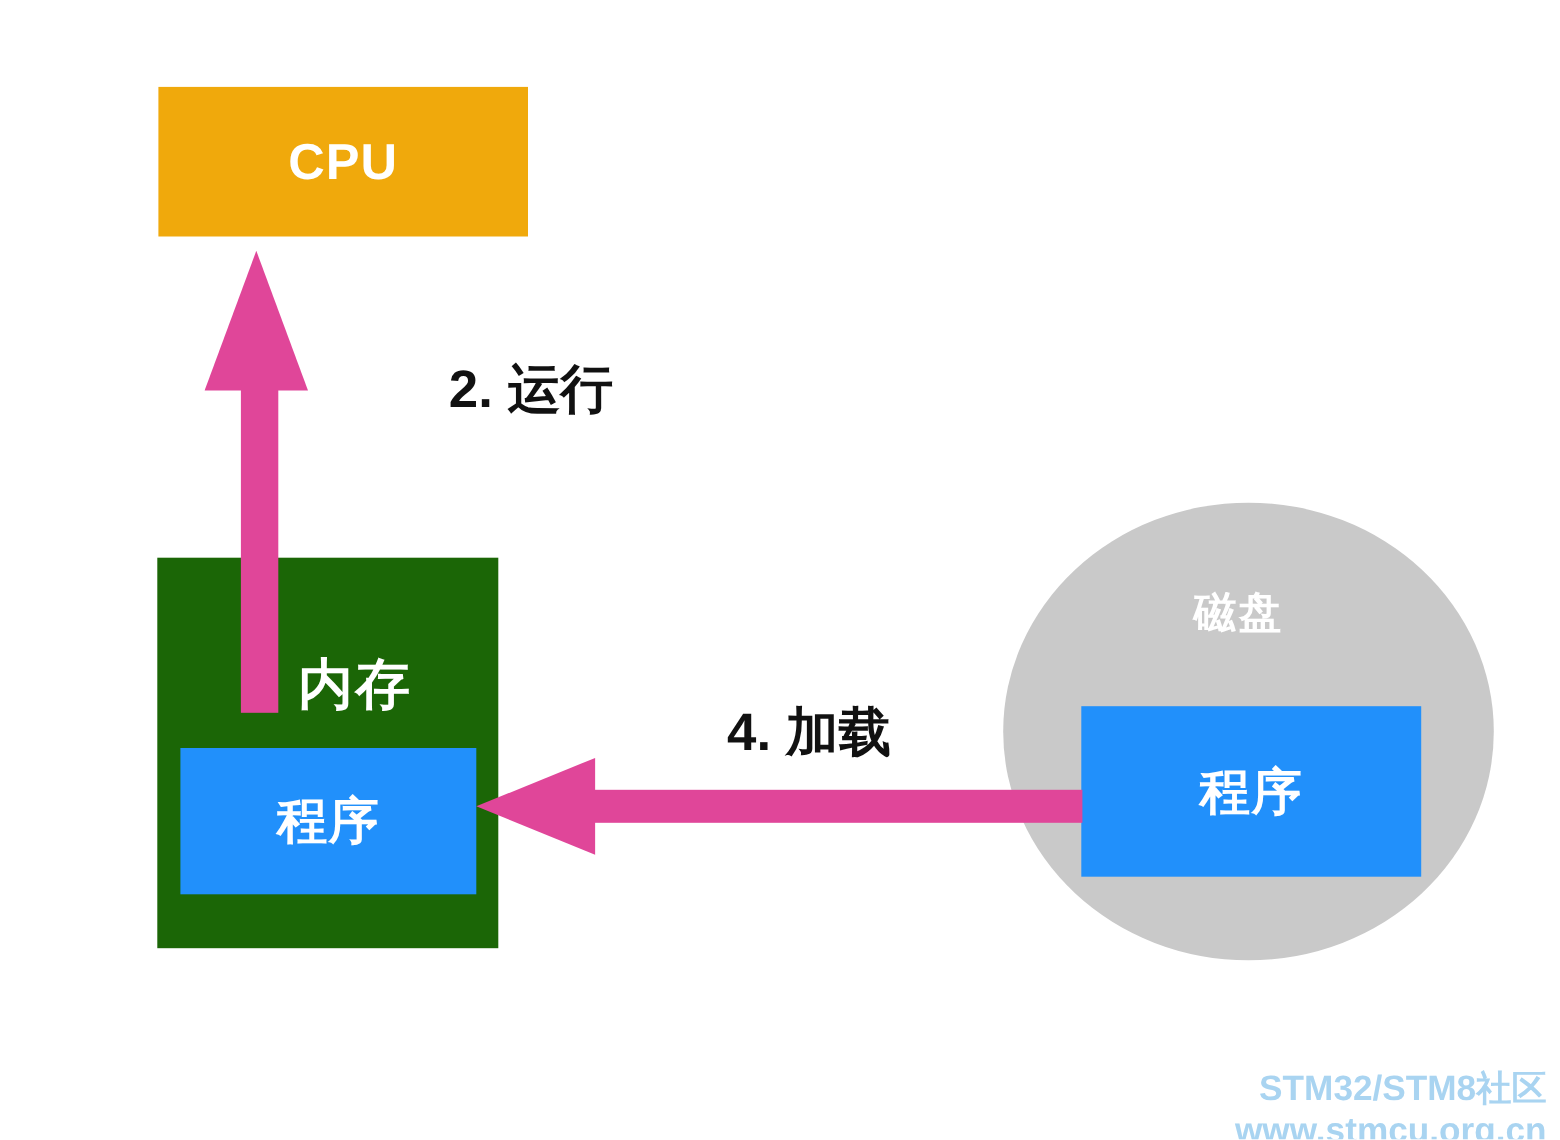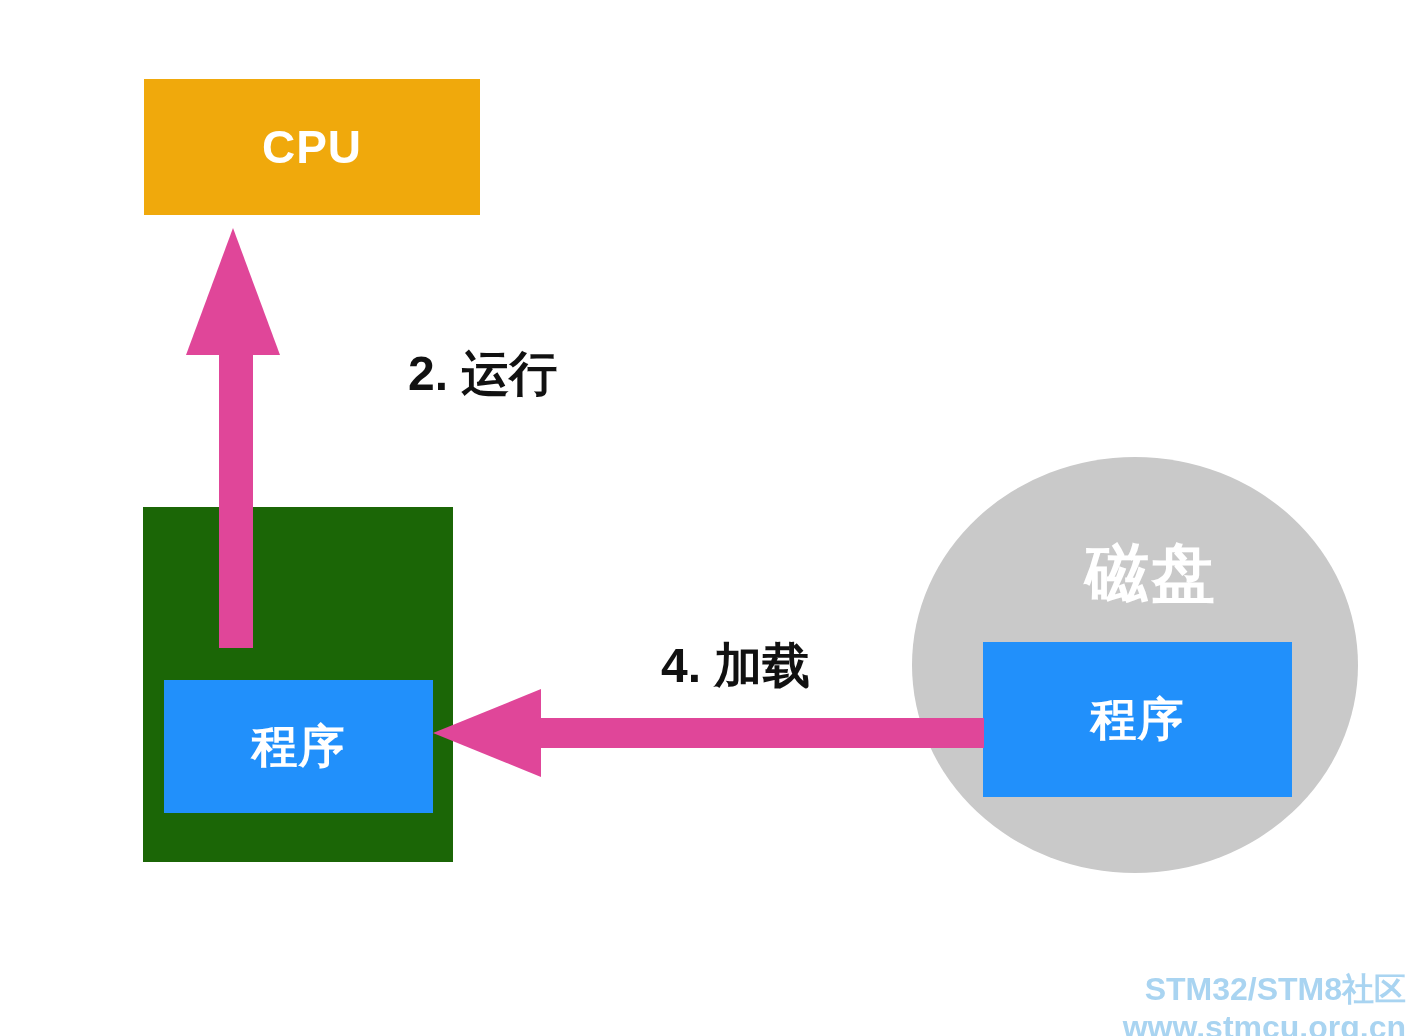--- a/index.html
+++ b/index.html
@@ -35,21 +35,21 @@
     background: var(--program-box, #2190FB);
     display: flex; align-items: center; justify-content: center;
   }
   .disk-circle {
     position: absolute; left: 912px; top: 457px; width: 446px; height: 416px;
     border-radius: 50%;
     background: var(--disk-circle, #C9C9C9);
   }
   .disk-title {
     position: absolute; left: 1085px; top: 530px;
-    font-size: 64px; font-weight: bold; color: #ffffff; letter-spacing: 2px;
+    font-size: 39px; font-weight: bold; color: #ffffff; letter-spacing: 2px;
   }
   .disk-program {
     position: absolute; left: 983px; top: 642px; width: 309px; height: 155px;
     background: var(--program-box, #2190FB);
     display: flex; align-items: center; justify-content: center;
   }
   .run-arrow-shaft {
     position: absolute; left: 219px; top: 352px; width: 34px; height: 296px;
     background: var(--arrow, #E04699);
   }
@@ -68,21 +68,21 @@
     border-top: 44px solid transparent;
     border-bottom: 44px solid transparent;
     border-right: 108px solid var(--arrow, #E04699);
   }
   .step-label {
     position: absolute;
     font-size: 48px; font-weight: bold;
     color: var(--label-text, #111111);
     white-space: nowrap;
   }
-  .step-2 { left: 408px; top: 342px; }
+  .step-2 { left: 408px; top: 322px; }
   .step-1 { left: 661px; top: 634px; }
   .caption {
     position: absolute; left: 373px; top: 949px; width: 500px;
     text-align: center;
     font-size: 38px;
     color: var(--caption-text, #3A4654);
     letter-spacing: 1px;
   }
   .watermark {
     position: absolute; right: 12px; top: 971px;
@@ -96,20 +96,21 @@
 </head>
 <body>
 
 <div class="canvas">
 
   <div class="cpu-box">
     <span class="box-label">CPU</span>
   </div>
 
   <div class="memory-box"></div>
+  <div class="memory-title">内存</div>
   <div class="memory-program">
     <span class="box-label">程序</span>
   </div>
 
   <div class="disk-circle"></div>
   <div class="disk-title">磁盘</div>
   <div class="disk-program">
     <span class="box-label">程序</span>
   </div>
 

